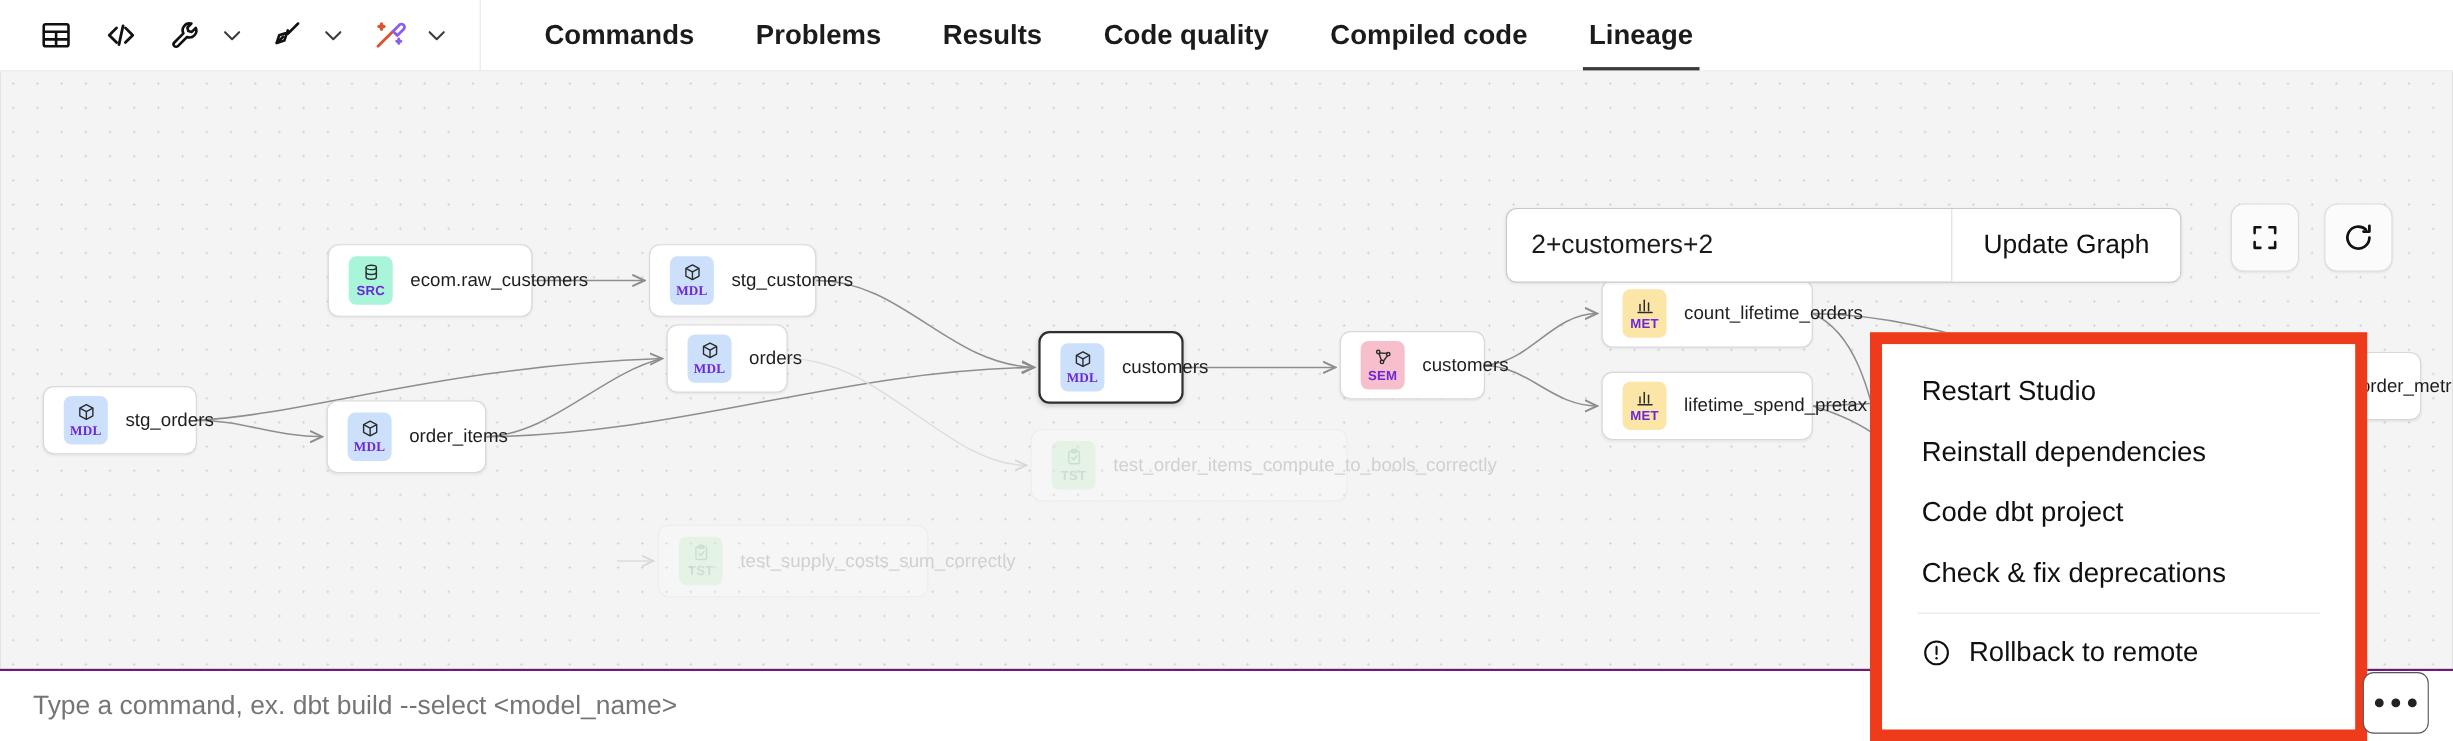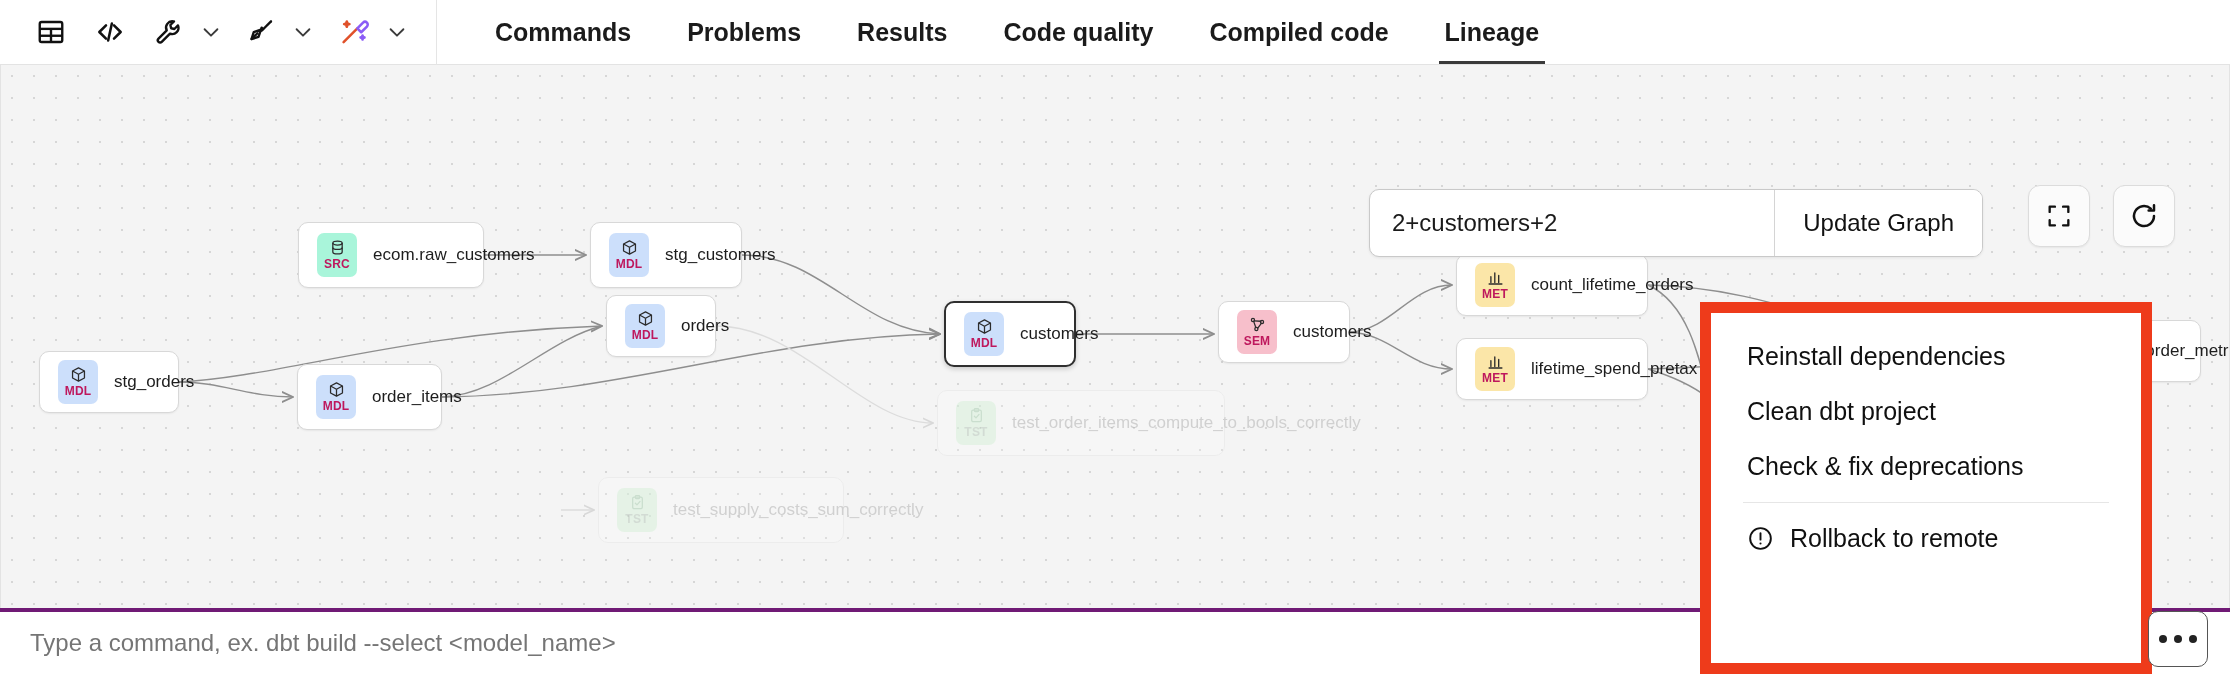--- a/index.html
+++ b/index.html
@@ -70,23 +70,23 @@
     box-shadow: none;
     opacity: .55;
     cursor: default;
   }
   .badge {
     width: 40px; height: 44px; border-radius: 7px;
     display: flex; flex-direction: column; align-items: center; justify-content: center;
     flex: 0 0 auto; gap: 1px;
   }
   .badge .bico { display: block; line-height: 0; }
-  .badge .btxt { font-size: 12px; font-weight: 700; letter-spacing: .2px; color: #be185d; }
+  .badge .btxt { font-size: 12px; font-weight: 700; letter-spacing: .2px; color: #6d28d9; }
   .badge-src { background: #a9f5da; }
-  .badge-mdl { background: #ccdffb; }
+  .badge-mdl { background: #ccdffb; font-family: Liberation Serif, serif; }
   .badge-sem { background: #f7bfcb; }
   .badge-met { background: #fbe6a8; }
   .badge-svd { background: #f6e4cc; }
   .badge-tst { background: #d9f2dc; }
   .node .nname { font-size: 17px; color: #1d1d1d; white-space: nowrap; }
   .node.faded .nname { color: #b3b3b3; }
   .node.faded .btxt { color: #b8c8ba; }
   .node .nname.wrap { white-space: normal; line-height: 1.25; max-width: 215px; }
 
   
@@ -112,21 +112,21 @@
     position: absolute; width: 62px; height: 62px;
     background: #fbfbfb; border: 1px solid #dcdcdc; border-radius: 12px;
     display: flex; align-items: center; justify-content: center; cursor: pointer;
     box-shadow: 0 1px 2px rgba(0,0,0,.06);
   }
 
   
   .bottombar {
     position: absolute; left: 0; top: 608px;
     width: 2230px; height: 66px;
-    background: #ffffff; border-top: 4px solid #701a75;
+    background: #ffffff; border-top: 2px solid #701a75;
     display: flex; align-items: center;
   }
   .cmd-input {
     flex: 1; border: none; outline: none; background: transparent;
     font-family: "Liberation Sans", sans-serif;
     font-size: 24px; color: #6f6f6f; padding-left: 30px;
   }
   .defer-wrap { display: flex; align-items: center; gap: 20px; padding-right: 40px; }
   .toggle {
     width: 78px; height: 38px; border-radius: 19px;
@@ -460,22 +460,23 @@
   </div>
 
   <div class="more-btn">
     <i></i>
     <i></i>
     <i></i>
   </div>
 
   <div class="menu-highlight">
     <div class="menu" id="context-menu">
+        <div class="menu-item">Restart Studio</div>
         <div class="menu-item">Reinstall dependencies</div>
-        <div class="menu-item">Clean dbt project</div>
+        <div class="menu-item">Code dbt project</div>
         <div class="menu-item">Check &amp; fix deprecations</div>
         <div class="menu-sep"></div>
         <div class="menu-item">
           <span style="line-height:0"><svg width="27" height="27" viewBox="0 0 24 24" fill="none" stroke="#111" stroke-width="1.7" stroke-linecap="round">
               <circle cx="12" cy="12" r="9.2"></circle>
               <line x1="12" y1="7.2" x2="12" y2="13"></line>
               <circle cx="12" cy="16.4" r="0.95" fill="#111" stroke="none"></circle>
             </svg></span>
           <span>Rollback to remote</span>
         </div>

